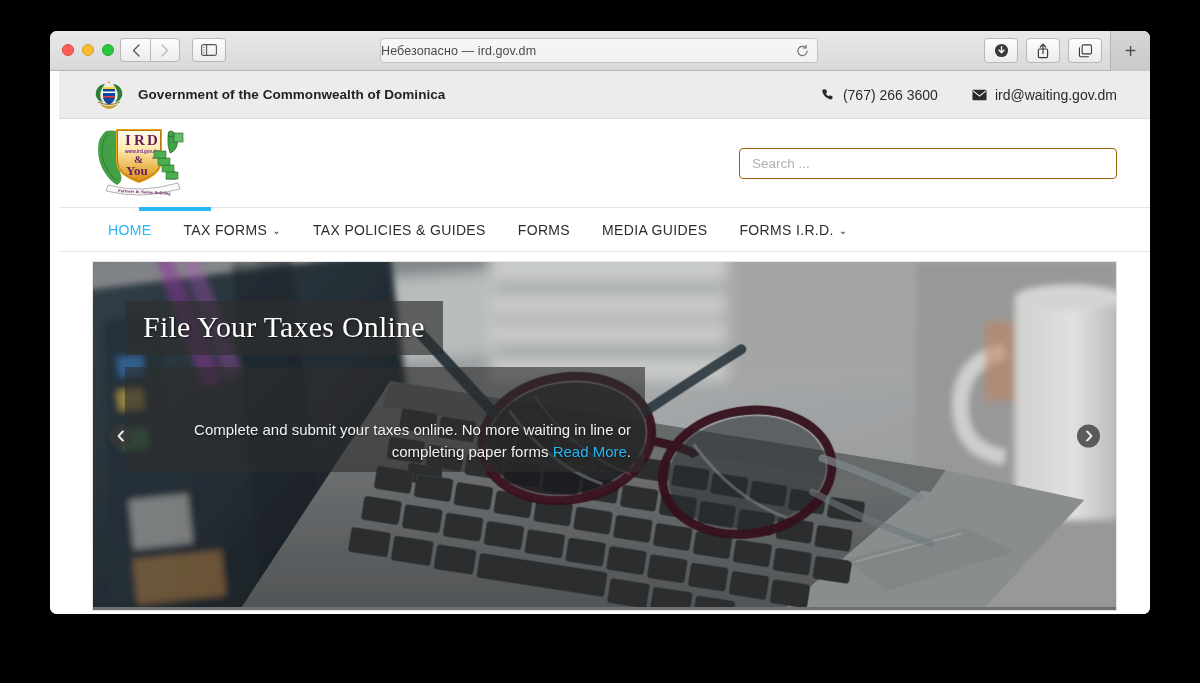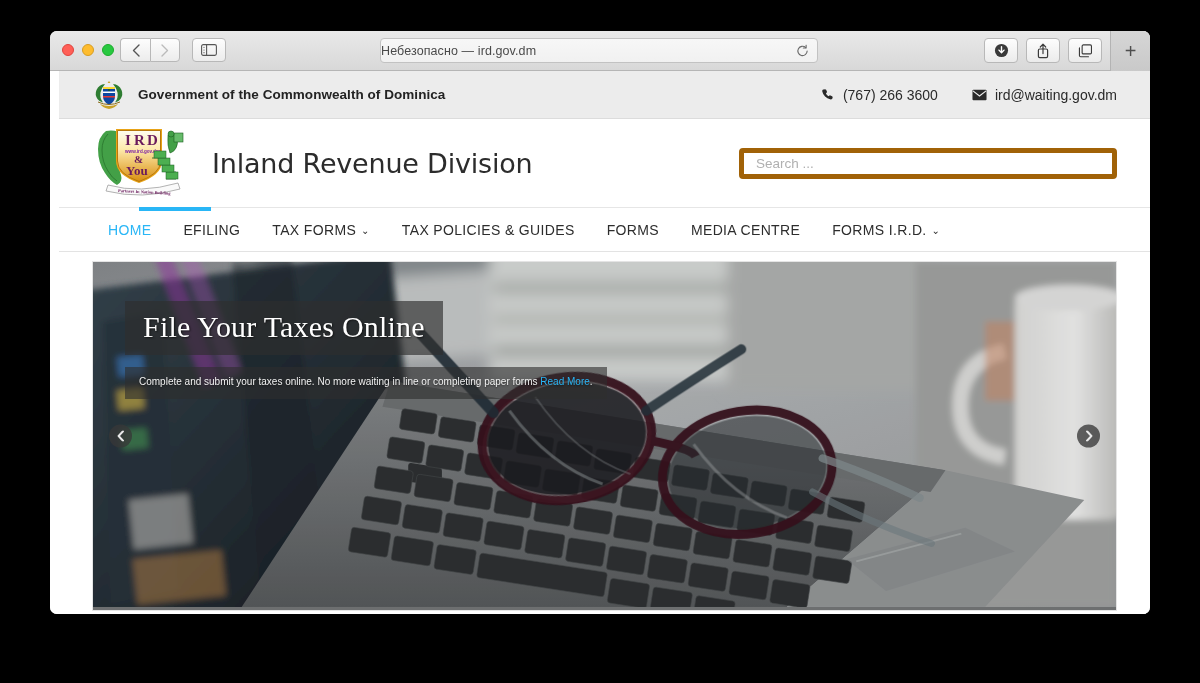--- a/index.html
+++ b/index.html
@@ -130,21 +130,21 @@
   #brand-left { display: flex; align-items: center; gap: 14px; }
   #ird-logo { width: 106px; height: 76px; display:block; }
   #site-title {
     font-size: 27px; color: #2c2c2c; font-weight: 400;
     font-family: "DejaVu Sans", sans-serif;
     letter-spacing: -0.2px;
   }
   #search-wrap { margin-left: auto; }
   #search-input {
     width: 378px; height: 31px;
-    border: 5px solid #a16207; border-radius: 4px;
+    border: 1px solid #a16207; border-radius: 4px;
     padding: 0 12px;
     font-size: 13.5px; color: #333;
     font-family: "Liberation Sans", sans-serif;
     background: #fff;
     outline: none;
   }
   #search-input::placeholder { color: #b0b0b0; }
 
   
   #main-nav {
@@ -205,23 +205,24 @@
     letter-spacing: 0.2px;
   }
   .hero-caption-body {
     position: absolute;
     left: 32px; top: 105px;
     background: rgba(45,45,45,0.62);
     padding: 8px 14px 9px 14px;
     max-width: 520px;
   }
   .hero-caption-body p {
-    font-size: 10px; line-height: 1.48;
+    font-size: 15px; line-height: 1.48;
     color: #f2f2f2;
     text-shadow: 0 1px 2px rgba(0,0,0,0.55);
+    margin-top: 44px;
   }
   #hero-read-more { color: #29b6f6; }
 
   .hero-arrow {
     position: absolute; top: 50%;
     transform: translateY(-50%);
     width: 23px; height: 23px;
     border-radius: 50%;
     background: rgba(55,55,55,0.78);
     display: flex; align-items: center; justify-content: center;
@@ -366,48 +367,44 @@
             <rect x="62" y="26" width="12" height="7"></rect>
           </g>
 
           <path d="M76 10 q5 -2 8 3 q3 5 0 10 q-2 4 -6 5 q-3 -7 -2 -18z" fill="#43a047" stroke="#1b5e20" stroke-width="0.6"></path>
           <rect x="82" y="8" width="9" height="9" fill="#66bb6a" stroke="#1b5e20" stroke-width="0.6"></rect>
           <circle cx="79" cy="9" r="3" fill="#43a047" stroke="#1b5e20" stroke-width="0.6"></circle>
 
           <path d="M16 60 q32 9 70 -2 l2 6 q-38 11 -74 2z" fill="#fafafa" stroke="#9e9e9e" stroke-width="0.8"></path>
           <text x="26" y="67" font-family="'Liberation Serif', serif" font-size="4.4" font-weight="bold" fill="#6a1b5c" transform="rotate(3 26 67)">Partners In Nation Building</text>
         </svg>
-        <span id="site-title">Inland Revenue Division</span>
       </div>
       <div id="search-wrap">
         <input id="search-input" type="text" placeholder="Search ..." style="">
       </div>
     </div>
 
     <nav id="main-nav">
       <div id="nav-active-indicator"></div>
 
       <a class="nav-item active">
         <span>HOME</span>
-      </a>
-      <a class="nav-item">
-        <span>EFILING</span>
       </a>
       <a class="nav-item">
         <span>TAX FORMS</span>
         <span class="caret">⌄</span>
       </a>
       <a class="nav-item">
         <span>TAX POLICIES &amp; GUIDES</span>
       </a>
       <a class="nav-item">
         <span>FORMS</span>
       </a>
       <a class="nav-item">
-        <span>MEDIA CENTRE</span>
+        <span>MEDIA GUIDES</span>
       </a>
       <a class="nav-item">
         <span>FORMS I.R.D.</span>
         <span class="caret">⌄</span>
       </a>
     </nav>
 
     <div id="hero-outer">
       <div id="hero">
 

